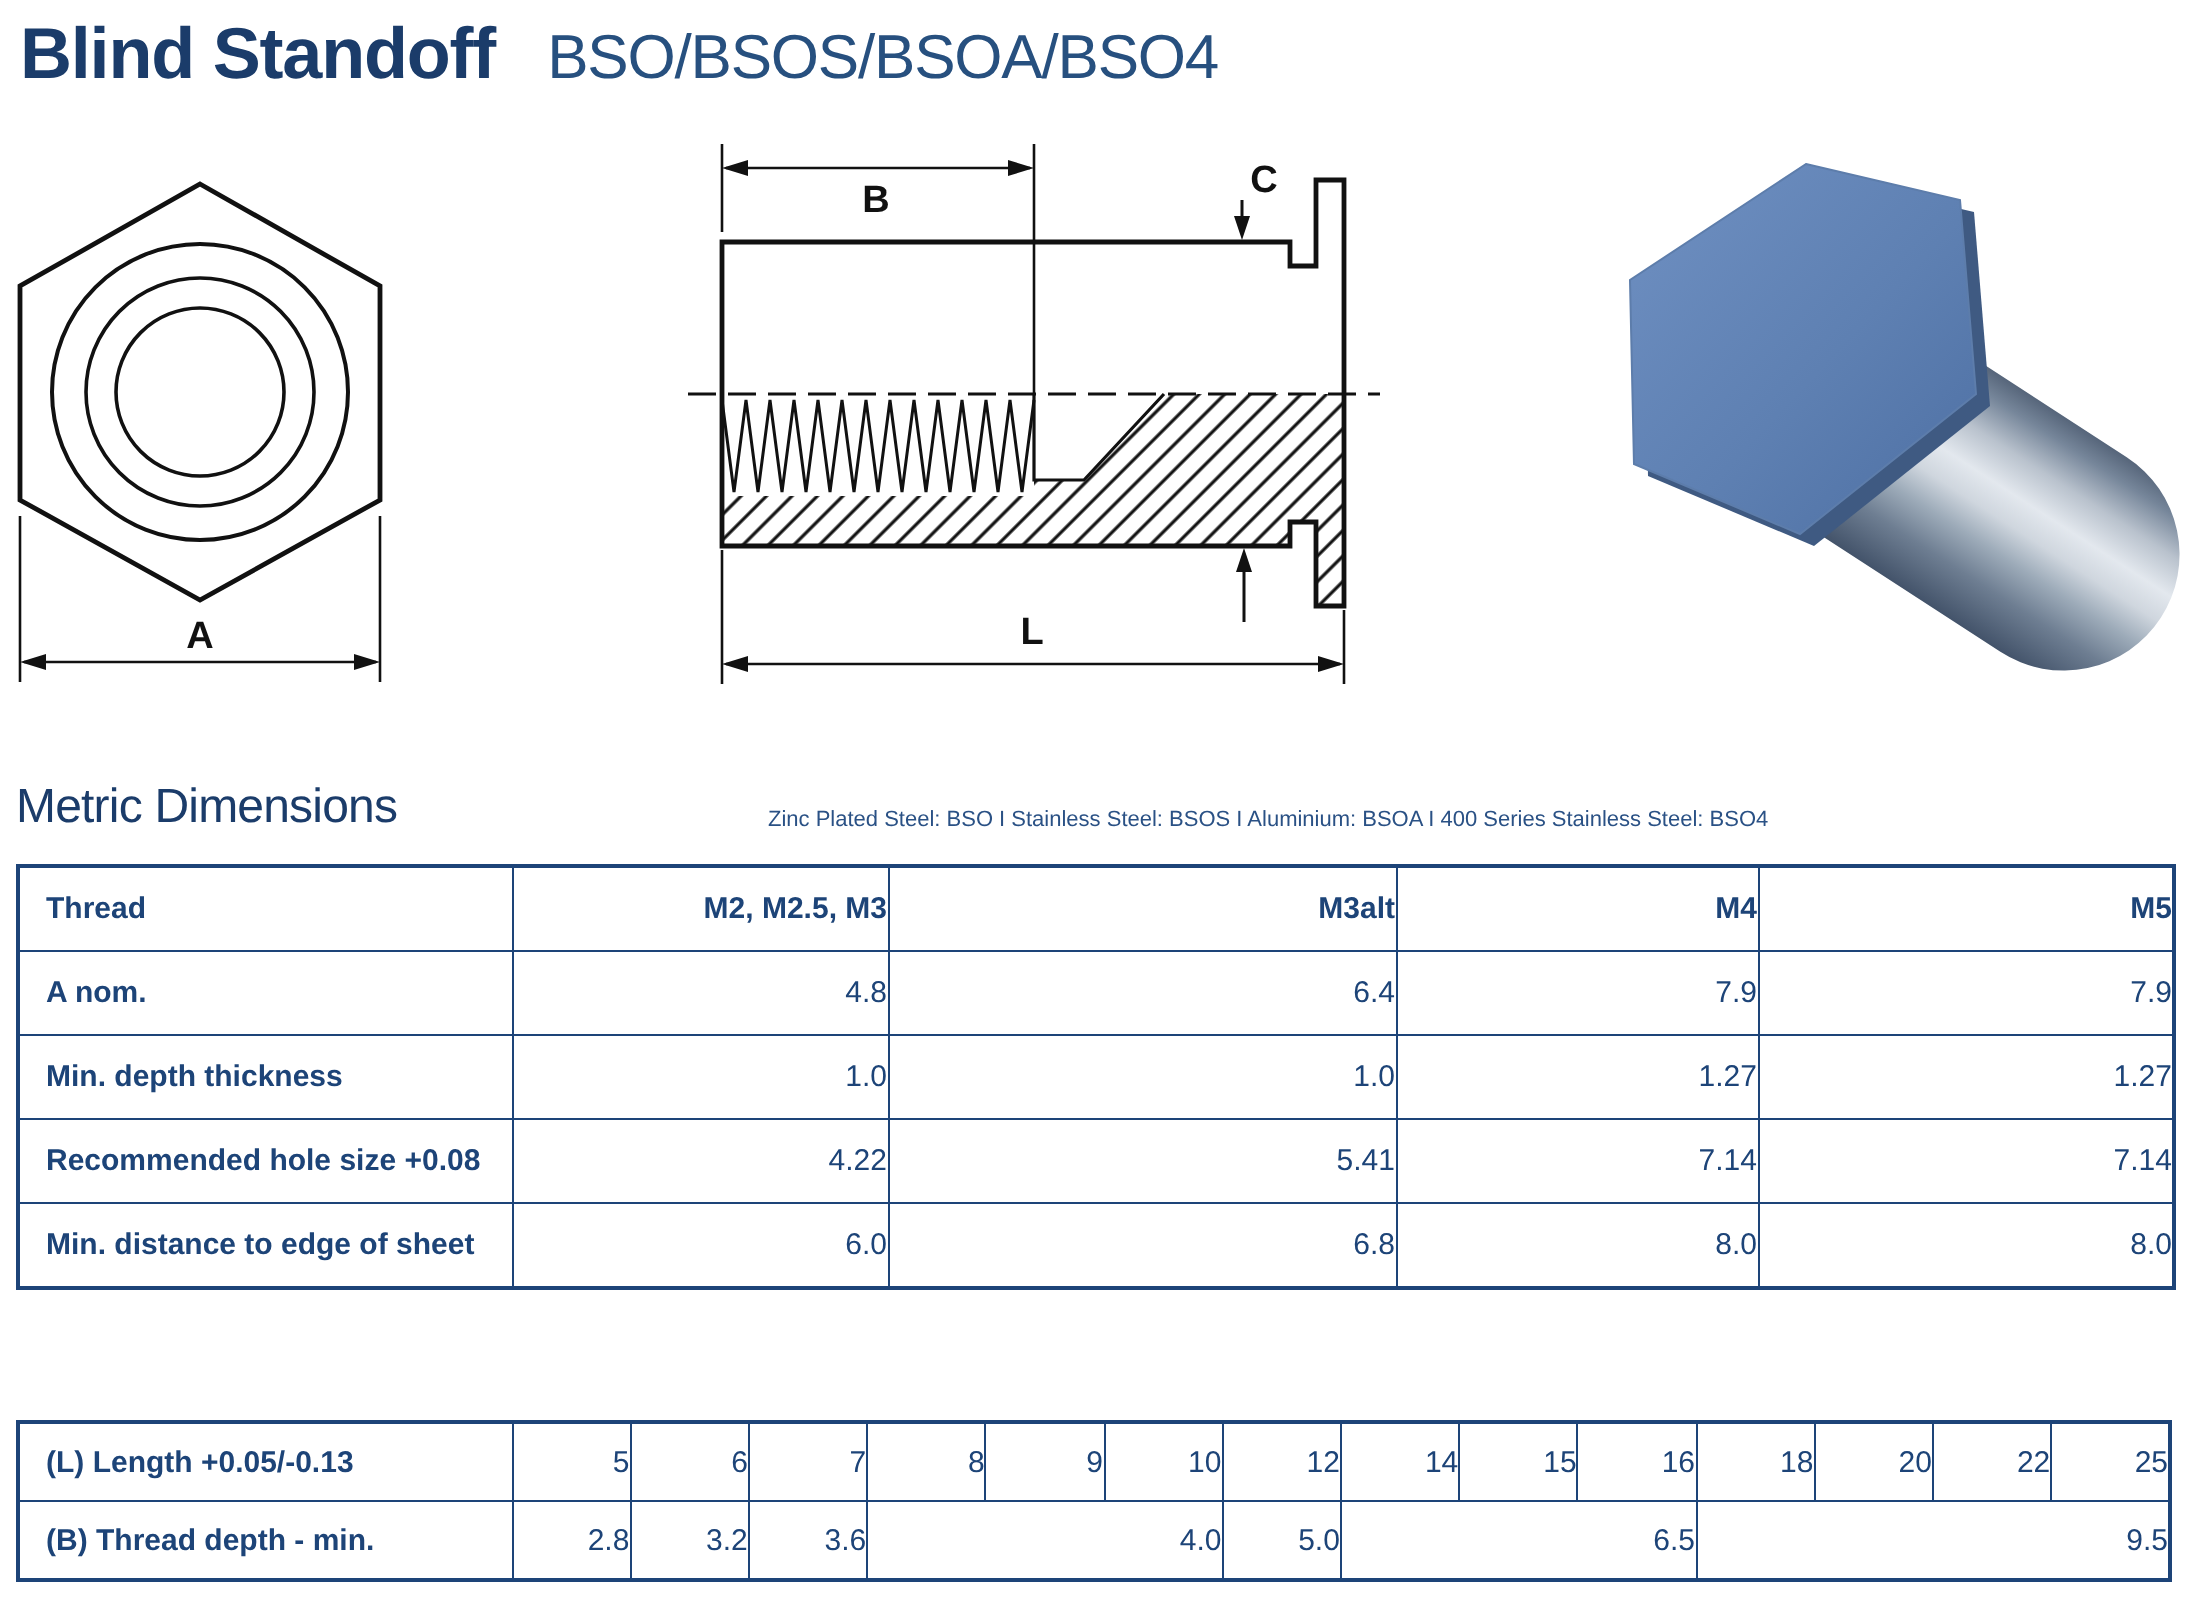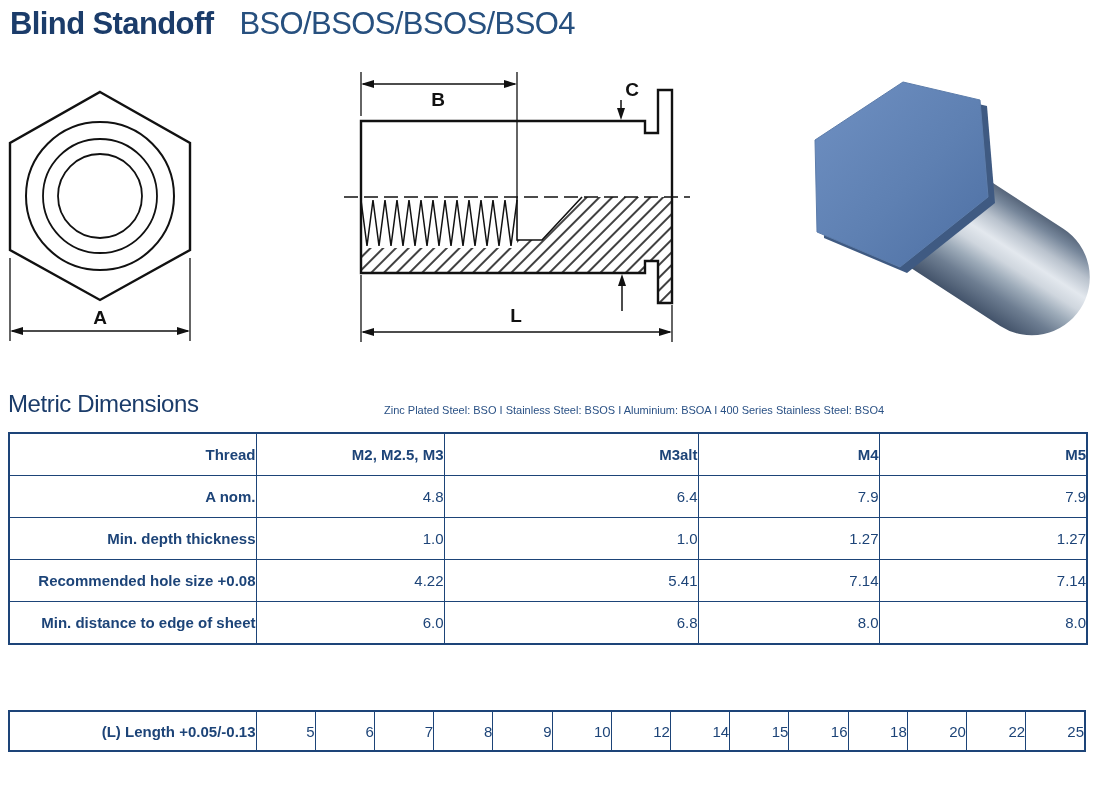--- a/index.html
+++ b/index.html
@@ -4,50 +4,50 @@
 <style>
   html,body{margin:0;padding:0}
   body{
     width:1094px;height:799px;position:relative;overflow:hidden;
     background:#ffffff;font-family:"Liberation Sans",sans-serif;
   }
   .abs{position:absolute}
 
   
   .title-row{left:10px;top:6px;display:flex;align-items:baseline;gap:26px;white-space:nowrap}
-  .title-main{font-size:31px;font-weight:700;color:#1b3c6a;letter-spacing:-0.6px}
+  .title-main{font-size:36px;font-weight:700;color:#1b3c6a;letter-spacing:-0.6px}
   .title-models{font-size:31px;font-weight:400;color:#27507f;letter-spacing:-0.6px}
 
   
   .section-heading{left:8px;top:390px;font-size:24px;font-weight:400;color:#1b3c6a;letter-spacing:-0.4px}
   .materials{left:384px;top:404px;font-size:11px;color:#2a5185;white-space:nowrap}
 
   
   table{border-collapse:collapse;position:absolute;left:8px;table-layout:fixed;color:#1d4478}
   table{border:2px solid #1d4478}
   td{border:1px solid #1d4478;text-align:right;font-size:15px;padding:0;overflow:hidden;white-space:nowrap}
-  td.lbl{text-align:right;padding-left:13px;font-weight:700}
+  td.lbl{text-align:left;padding-left:13px;font-weight:700}
   .metric{top:432px;width:1078px}
   .metric td{height:41px}
   .metric tr.hdr td{font-weight:700}
   .len{top:710px;width:1078px}
   .len td{height:38px}
   .m-c0{width:247px}.m-c1{width:188px}.m-c2{width:254px}.m-c3{width:181px}.m-c4{width:208px}
   .l-c0{width:247px}
 
   
   svg text{font-family:"Liberation Sans",sans-serif;font-weight:700;fill:#111}
   .line{stroke:#111;fill:none}
 </style>
 </head>
 <body>
 
 <div class="abs title-row">
   <span class="title-main">Blind Standoff</span>
-  <span class="title-models">BSO/BSOS/BSOS/BSO4</span>
+  <span class="title-models">BSO/BSOS/BSOA/BSO4</span>
 </div>
 
 <svg class="abs" style="left:0;top:55px" width="230" height="295" viewBox="0 0 230 295">
   <polygon points="100,37 190,88 190,195 100,245 10,195 10,88" fill="#fff" stroke="#111" stroke-width="2.4"></polygon>
   <circle cx="100" cy="141" r="74" fill="none" stroke="#111" stroke-width="2"></circle>
   <circle cx="100" cy="141" r="57" fill="none" stroke="#111" stroke-width="1.8"></circle>
   <circle cx="100" cy="141" r="42" fill="none" stroke="#111" stroke-width="1.8"></circle>
   <line class="line" x1="10" y1="203" x2="10" y2="286" stroke-width="1.3"></line>
   <line class="line" x1="190" y1="203" x2="190" y2="286" stroke-width="1.3"></line>
   <line class="line" x1="12" y1="276" x2="188" y2="276" stroke-width="1.3"></line>
@@ -200,14 +200,24 @@
       <td>10</td>
       <td>12</td>
       <td>14</td>
       <td>15</td>
       <td>16</td>
       <td>18</td>
       <td>20</td>
       <td>22</td>
       <td>25</td>
     </tr>
+    <tr>
+      <td class="lbl">(B) Thread depth - min.</td>
+      <td>2.8</td>
+      <td>3.2</td>
+      <td>3.6</td>
+      <td colspan="3">4.0</td>
+      <td>5.0</td>
+      <td colspan="3">6.5</td>
+      <td colspan="4">9.5</td>
+    </tr>
   </tbody>
 </table>
 
 </body></html>

